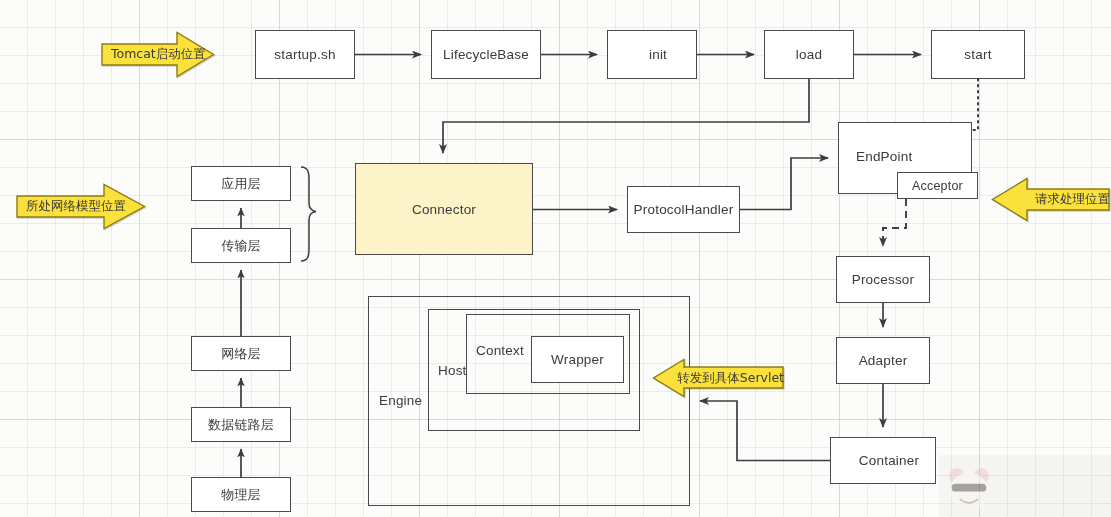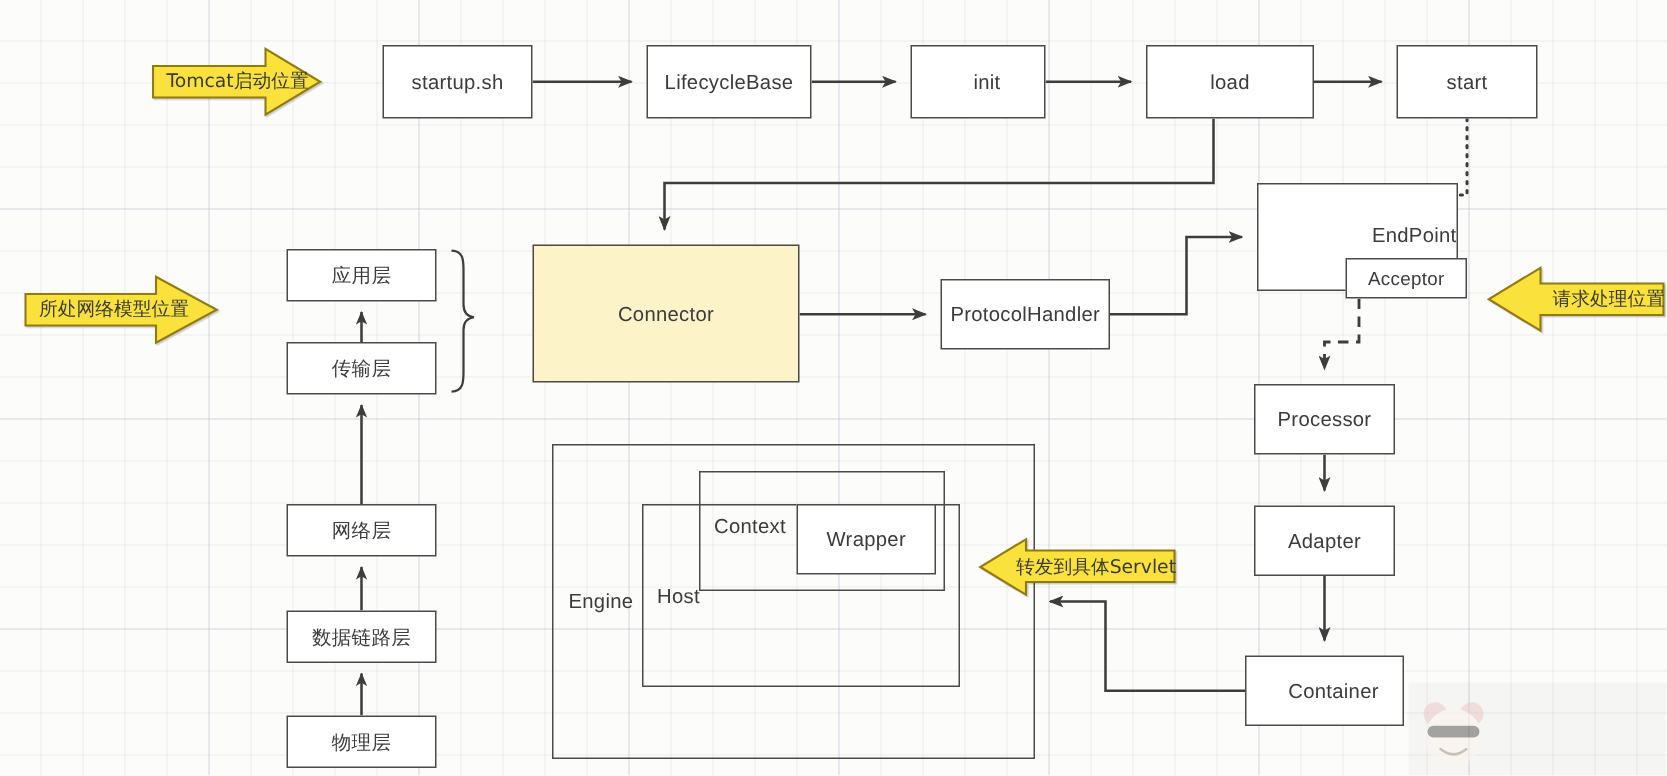--- a/index.html
+++ b/index.html
@@ -104,56 +104,56 @@
 
   <div class="node" style="left:255px;top:30px;width:100px;height:49px;">
     <span>startup.sh</span>
   </div>
   <div class="node" style="left:431px;top:30px;width:110px;height:49px;">
     <span>LifecycleBase</span>
   </div>
   <div class="node" style="left:607px;top:30px;width:90px;height:49px;padding-left:12px;">
     <span>init</span>
   </div>
-  <div class="node" style="left:764px;top:30px;width:112px;height:49px;">
+  <div class="node" style="left:764px;top:30px;width:90px;height:49px;">
     <span>load</span>
   </div>
   <div class="node" style="left:931px;top:30px;width:94px;height:49px;">
     <span>start</span>
   </div>
 
   <div class="node fill-yellow" style="left:355px;top:163px;width:178px;height:92px;">
     <span>Connector</span>
   </div>
 
   <div class="node" style="left:627px;top:186px;width:113px;height:47px;">
     <span>ProtocolHandler</span>
   </div>
 
   <div class="node" style="left:838px;top:122px;width:134px;height:72px;position:absolute;">
-    <span style="position:absolute;left:17px;right:0;top:26px;text-align:right;">EndPoint</span>
+    <span style="position:absolute;left:17px;right:0;top:26px;text-align:left;">EndPoint</span>
   </div>
   <div class="node" style="left:897px;top:172px;width:81px;height:27px;font-size:12.5px;z-index:5;">
     <span>Acceptor</span>
   </div>
 
   <div class="node" style="left:836px;top:256px;width:94px;height:47px;">
     <span>Processor</span>
   </div>
   <div class="node" style="left:836px;top:337px;width:94px;height:47px;">
     <span>Adapter</span>
   </div>
   <div class="node" style="left:830px;top:437px;width:106px;height:47px;padding-left:12px;">
     <span>Container</span>
   </div>
 
   <div class="node container-box" style="left:368px;top:296px;width:322px;height:210px;">
     <span class="corner-label" style="left:10px;top:96px;">Engine</span>
   </div>
-  <div class="node container-box" style="left:428px;top:309px;width:212px;height:122px;margin-top:27px;">
+  <div class="node container-box" style="left:428px;top:309px;width:212px;height:122px;">
     <span class="corner-label" style="left:9px;top:53px;">Host</span>
   </div>
   <div class="node container-box" style="left:466px;top:314px;width:164px;height:80px;">
     <span class="corner-label" style="left:9px;top:28px;">Context</span>
   </div>
   <div class="node" style="left:531px;top:336px;width:93px;height:47px;">
     <span>Wrapper</span>
   </div>
 
   <div class="node cn" style="left:191px;top:166px;width:100px;height:35px;">

